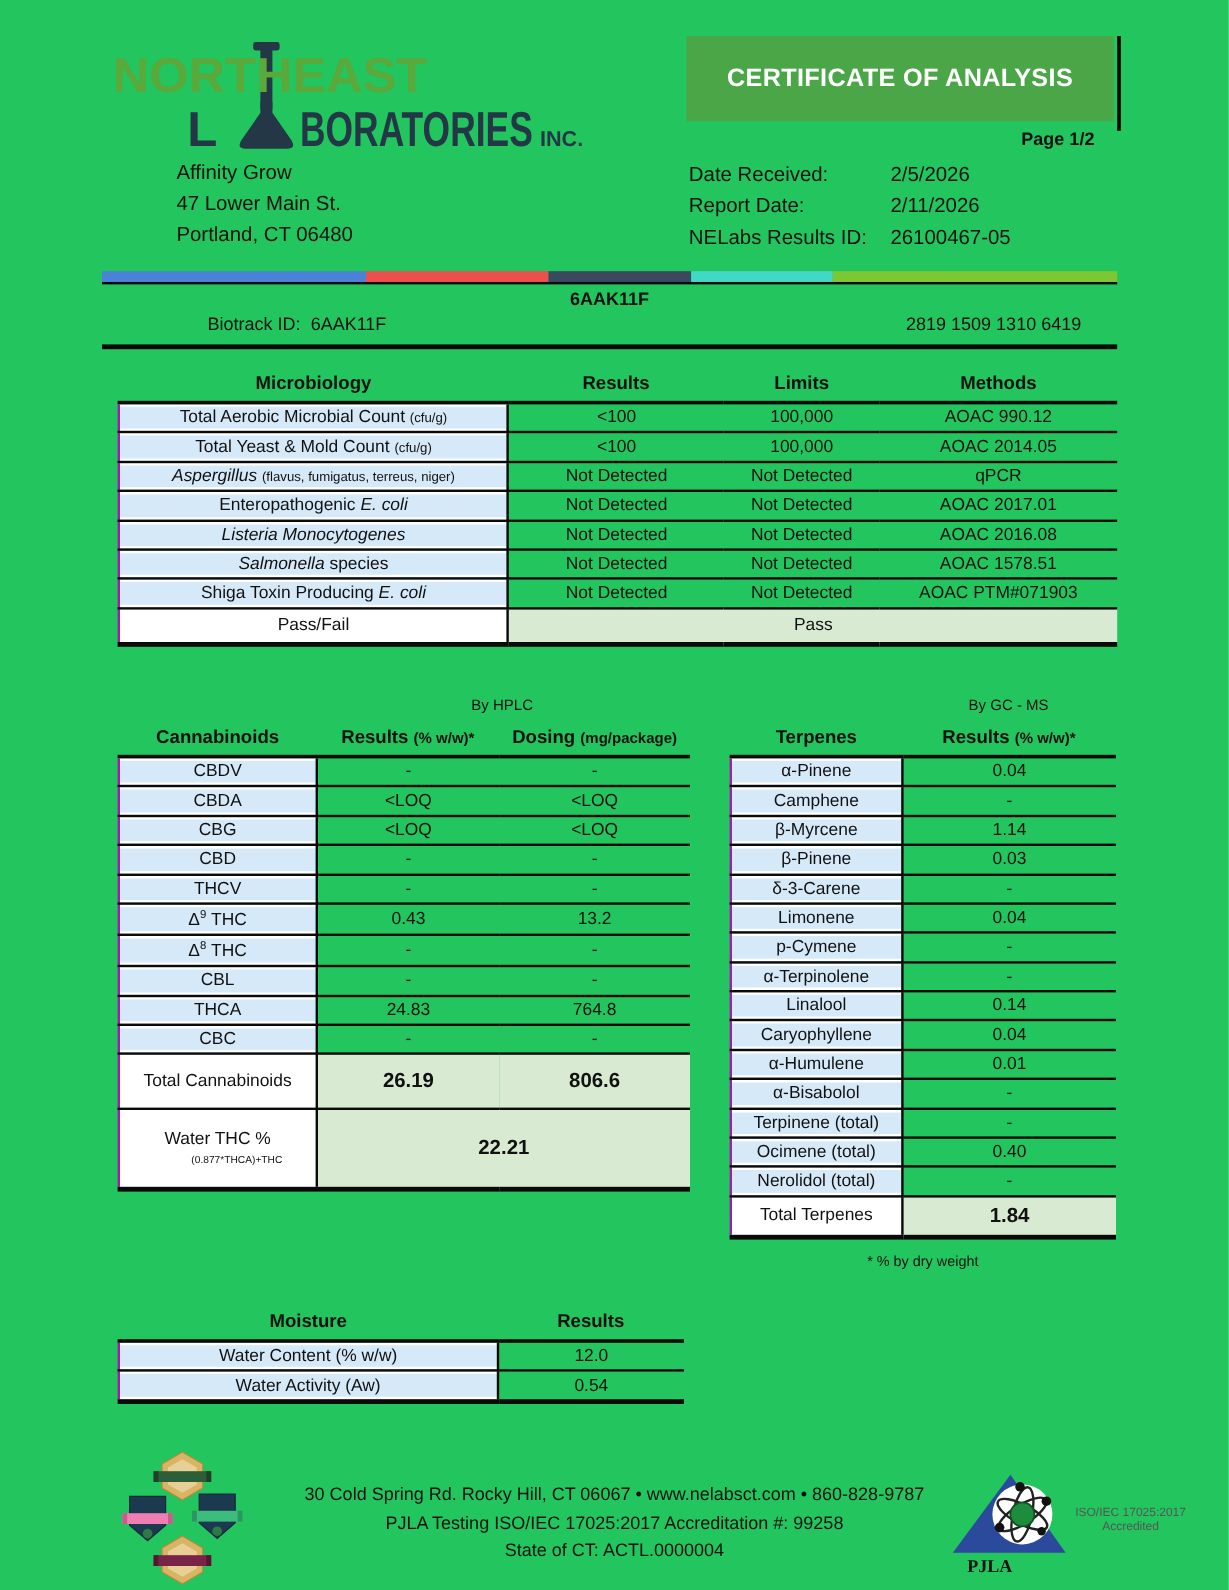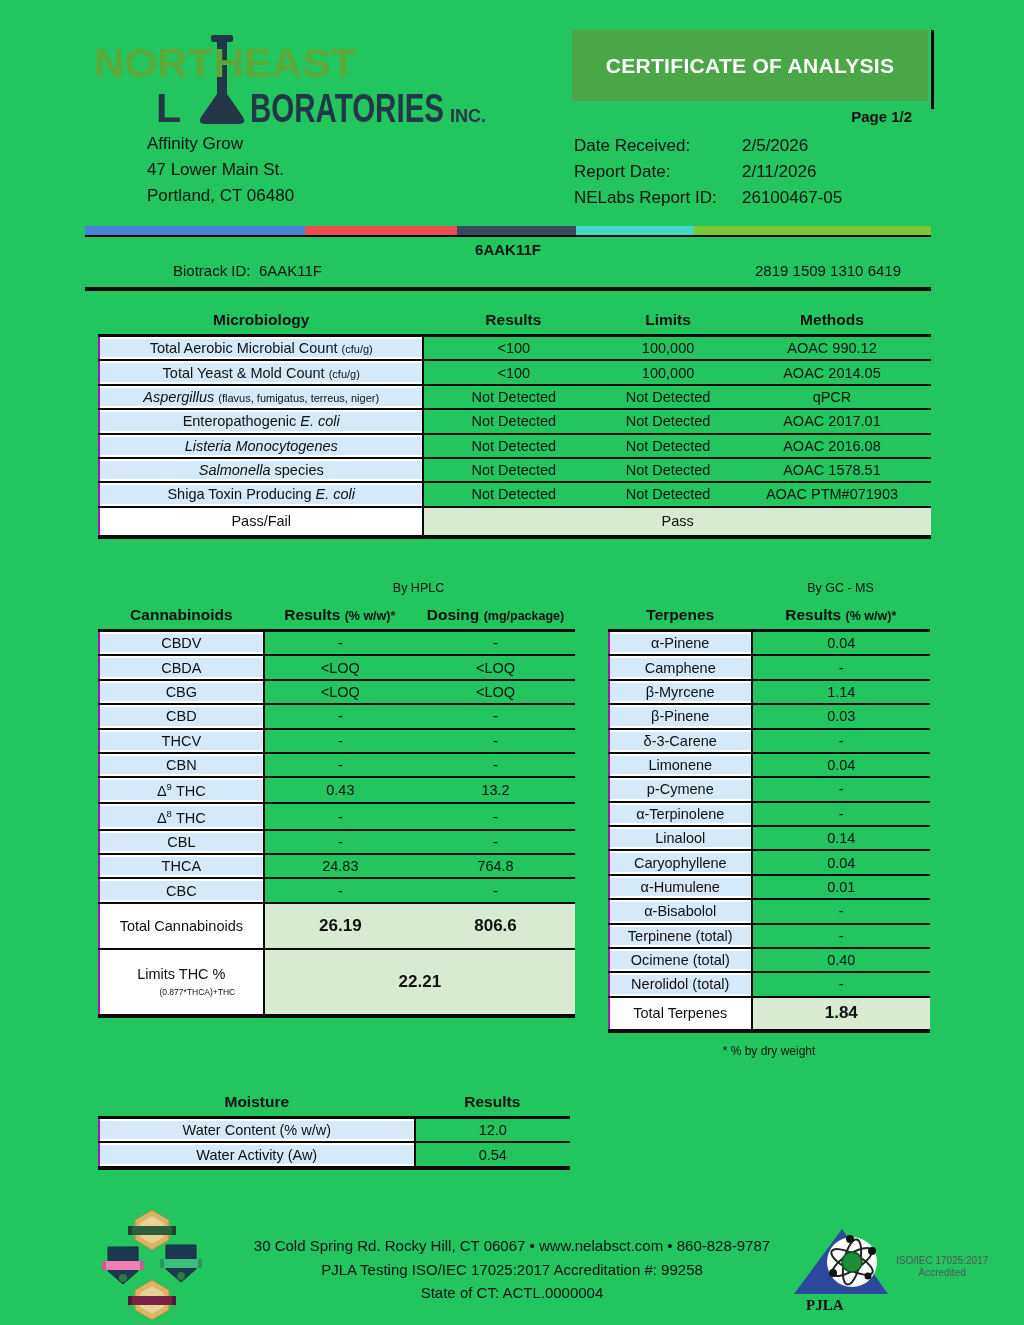--- a/index.html
+++ b/index.html
@@ -92,21 +92,21 @@
   <div class="abs report-fields">
     <div class="rf">
       <span class="lab">Date Received:</span>
       <span>2/5/2026</span>
     </div>
     <div class="rf">
       <span class="lab">Report Date:</span>
       <span>2/11/2026</span>
     </div>
     <div class="rf">
-      <span class="lab">NELabs Report ID:</span>
+      <span class="lab">NELabs Results ID:</span>
       <span>26100467-05</span>
     </div>
   </div>
 
   <div class="abs bar">
     <div style="background: rgb(75, 130, 216); width: 26%;"></div>
     <div style="background: rgb(237, 78, 78); width: 18%;"></div>
     <div style="background: rgb(58, 74, 94); width: 14%;"></div>
     <div style="background: rgb(65, 216, 200); width: 14%;"></div>
     <div style="background: rgb(125, 200, 50); width: 28%;"></div>
@@ -224,25 +224,20 @@
             <td class="lbl"><span>CBD</span></td>
             <td>-</td>
             <td>-</td>
           </tr>
           <tr>
             <td class="lbl"><span>THCV</span></td>
             <td>-</td>
             <td>-</td>
           </tr>
           <tr>
-            <td class="lbl"><span>CBN</span></td>
-            <td>-</td>
-            <td>-</td>
-          </tr>
-          <tr>
             <td class="lbl"><span>Δ</span><span class="sg-sup">9</span><span> THC</span></td>
             <td>0.43</td>
             <td>13.2</td>
           </tr>
           <tr>
             <td class="lbl"><span>Δ</span><span class="sg-sup">8</span><span> THC</span></td>
             <td>-</td>
             <td>-</td>
           </tr>
           <tr>
@@ -259,21 +254,21 @@
             <td class="lbl"><span>CBC</span></td>
             <td>-</td>
             <td>-</td>
           </tr>
           <tr class="row-total-cann">
             <td class="lbl plain"><span>Total Cannabinoids</span></td>
             <td class="green big">26.19</td>
             <td class="green big">806.6</td>
           </tr>
           <tr class="row-thc">
-            <td class="lbl plain"><span>Limits THC % </span><span class="sg-sb">(0.877*THCA)+THC</span></td>
+            <td class="lbl plain"><span>Water THC % </span><span class="sg-sb">(0.877*THCA)+THC</span></td>
             <td class="green big" colspan="2">22.21</td>
           </tr>
         </tbody>
       </table>
   </div>
 
   <div class="abs" id="by-gcms">By GC - MS</div>
   <div class="abs" id="terp-wrap">
     <table class="t-terp" style="width:100%">
       <colgroup>

